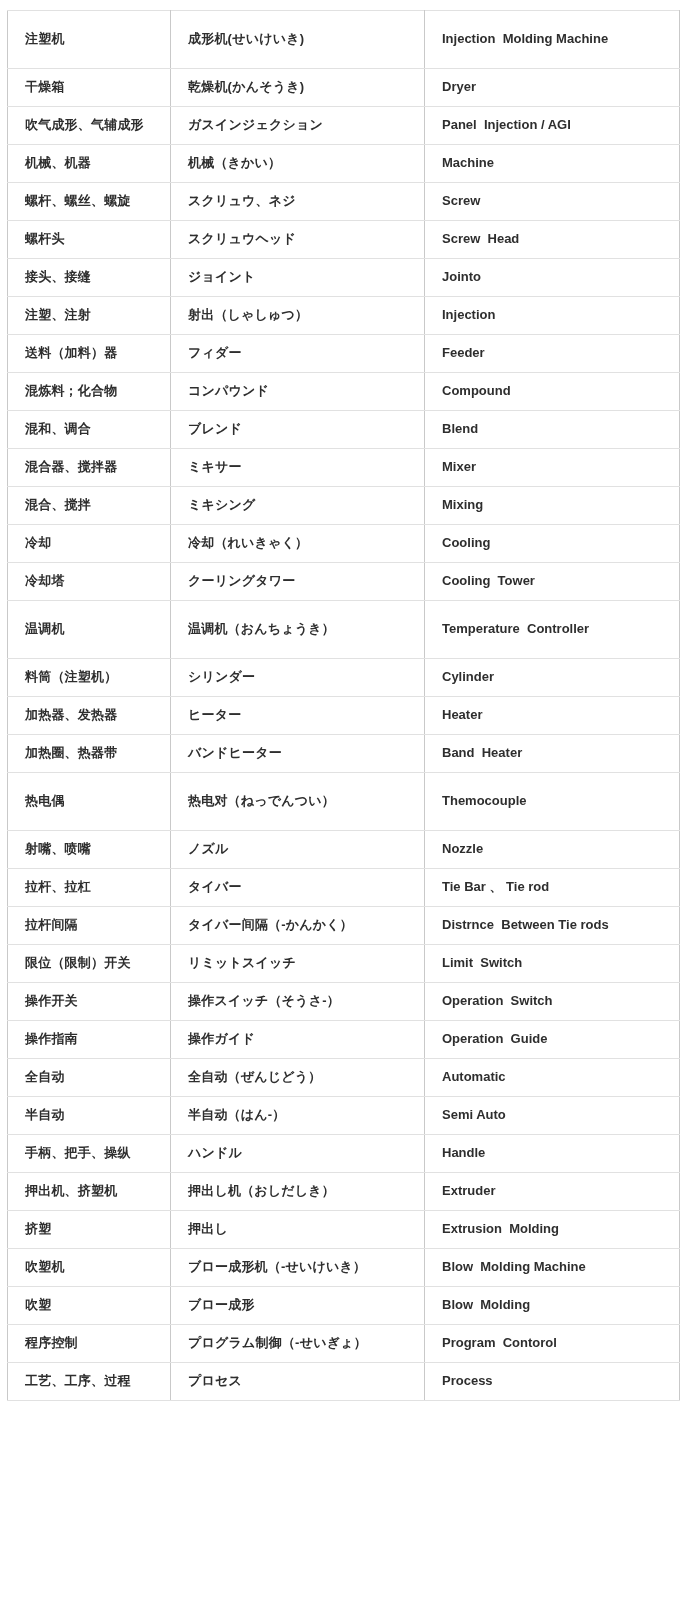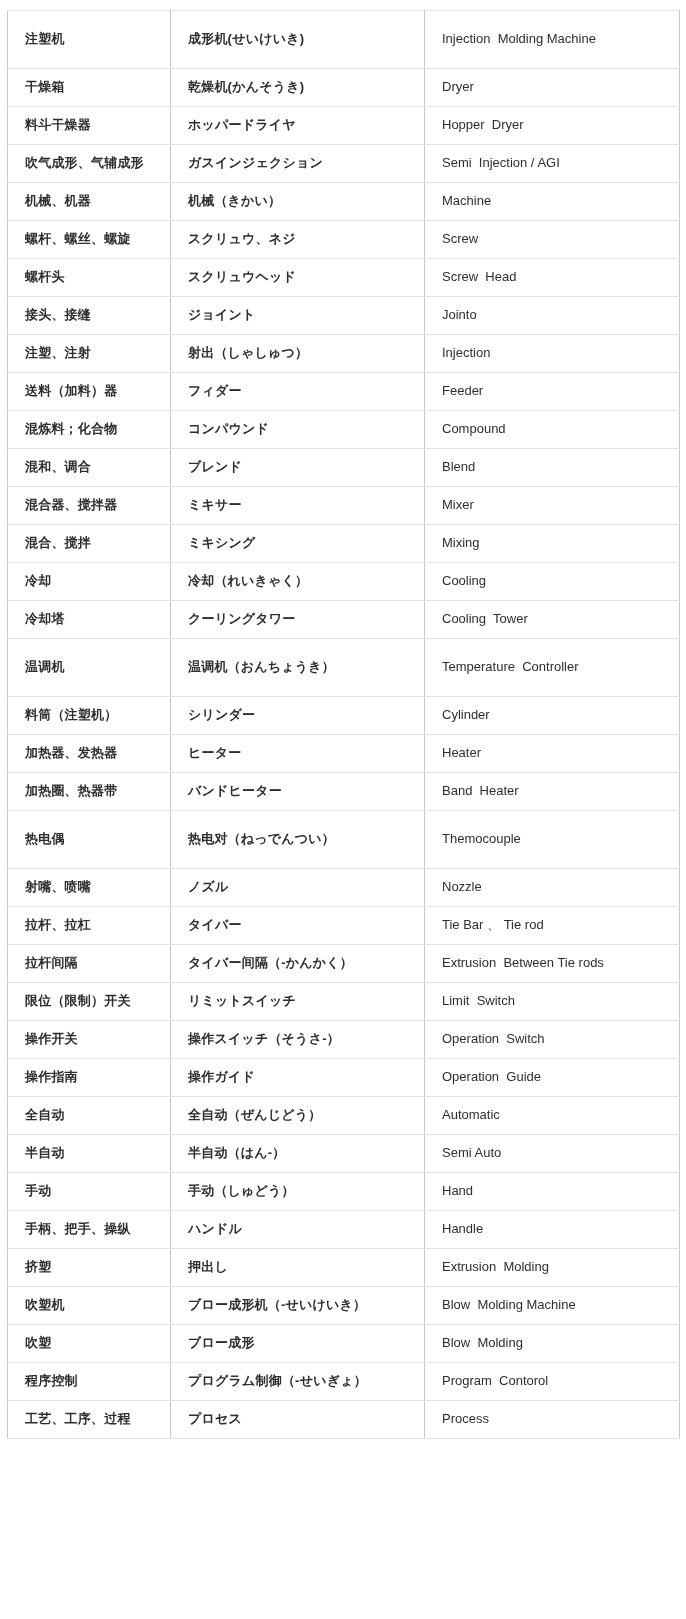--- a/index.html
+++ b/index.html
@@ -39,21 +39,21 @@
     overflow: hidden;
   }
   table.vocab tr { height: 38px; }
   table.vocab tr.tall { height: 58px; }
   td.cell-cn, td.cell-ja {
     font-weight: 600;
     font-size: 13px;
     letter-spacing: 0.2px;
   }
   td.cell-en {
-    font-weight: 400;
+    font-weight: 700;
   }
 </style>
 </head>
 <body>
 
 <table class="vocab">
   <colgroup>
     <col style="width:163px">
     <col style="width:254px">
     <col style="width:255px">
@@ -63,28 +63,23 @@
     <td class="cell-cn">注塑机</td>
     <td class="cell-ja">成形机(せいけいき)</td>
     <td class="cell-en">Injection  Molding Machine</td>
   </tr>
       <tr>
     <td class="cell-cn">干燥箱</td>
     <td class="cell-ja">乾燥机(かんそうき)</td>
     <td class="cell-en">Dryer</td>
   </tr>
       <tr>
-    <td class="cell-cn">料斗干燥器</td>
-    <td class="cell-ja">ホッパードライヤ</td>
-    <td class="cell-en">Hopper  Dryer</td>
-  </tr>
-      <tr>
     <td class="cell-cn">吹气成形、气辅成形</td>
     <td class="cell-ja">ガスインジェクション</td>
-    <td class="cell-en">Semi  Injection / AGI</td>
+    <td class="cell-en">Panel  Injection / AGI</td>
   </tr>
       <tr>
     <td class="cell-cn">机械、机器</td>
     <td class="cell-ja">机械（きかい）</td>
     <td class="cell-en">Machine</td>
   </tr>
       <tr>
     <td class="cell-cn">螺杆、螺丝、螺旋</td>
     <td class="cell-ja">スクリュウ、ネジ</td>
     <td class="cell-en">Screw</td>
@@ -170,21 +165,21 @@
     <td class="cell-en">Nozzle</td>
   </tr>
       <tr>
     <td class="cell-cn">拉杆、拉杠</td>
     <td class="cell-ja">タイバー</td>
     <td class="cell-en">Tie Bar 、 Tie rod</td>
   </tr>
       <tr>
     <td class="cell-cn">拉杆间隔</td>
     <td class="cell-ja">タイバー间隔（-かんかく）</td>
-    <td class="cell-en">Extrusion  Between Tie rods</td>
+    <td class="cell-en">Distrnce  Between Tie rods</td>
   </tr>
       <tr>
     <td class="cell-cn">限位（限制）开关</td>
     <td class="cell-ja">リミットスイッチ</td>
     <td class="cell-en">Limit  Switch</td>
   </tr>
       <tr>
     <td class="cell-cn">操作开关</td>
     <td class="cell-ja">操作スイッチ（そうさ-）</td>
     <td class="cell-en">Operation  Switch</td>
@@ -198,28 +193,28 @@
     <td class="cell-cn">全自动</td>
     <td class="cell-ja">全自动（ぜんじどう）</td>
     <td class="cell-en">Automatic</td>
   </tr>
       <tr>
     <td class="cell-cn">半自动</td>
     <td class="cell-ja">半自动（はん-）</td>
     <td class="cell-en">Semi Auto</td>
   </tr>
       <tr>
-    <td class="cell-cn">手动</td>
-    <td class="cell-ja">手动（しゅどう）</td>
-    <td class="cell-en">Hand</td>
-  </tr>
-      <tr>
     <td class="cell-cn">手柄、把手、操纵</td>
     <td class="cell-ja">ハンドル</td>
     <td class="cell-en">Handle</td>
+  </tr>
+      <tr>
+    <td class="cell-cn">押出机、挤塑机</td>
+    <td class="cell-ja">押出し机（おしだしき）</td>
+    <td class="cell-en">Extruder</td>
   </tr>
       <tr>
     <td class="cell-cn">挤塑</td>
     <td class="cell-ja">押出し</td>
     <td class="cell-en">Extrusion  Molding</td>
   </tr>
       <tr>
     <td class="cell-cn">吹塑机</td>
     <td class="cell-ja">ブロー成形机（-せいけいき）</td>
     <td class="cell-en">Blow  Molding Machine</td>

